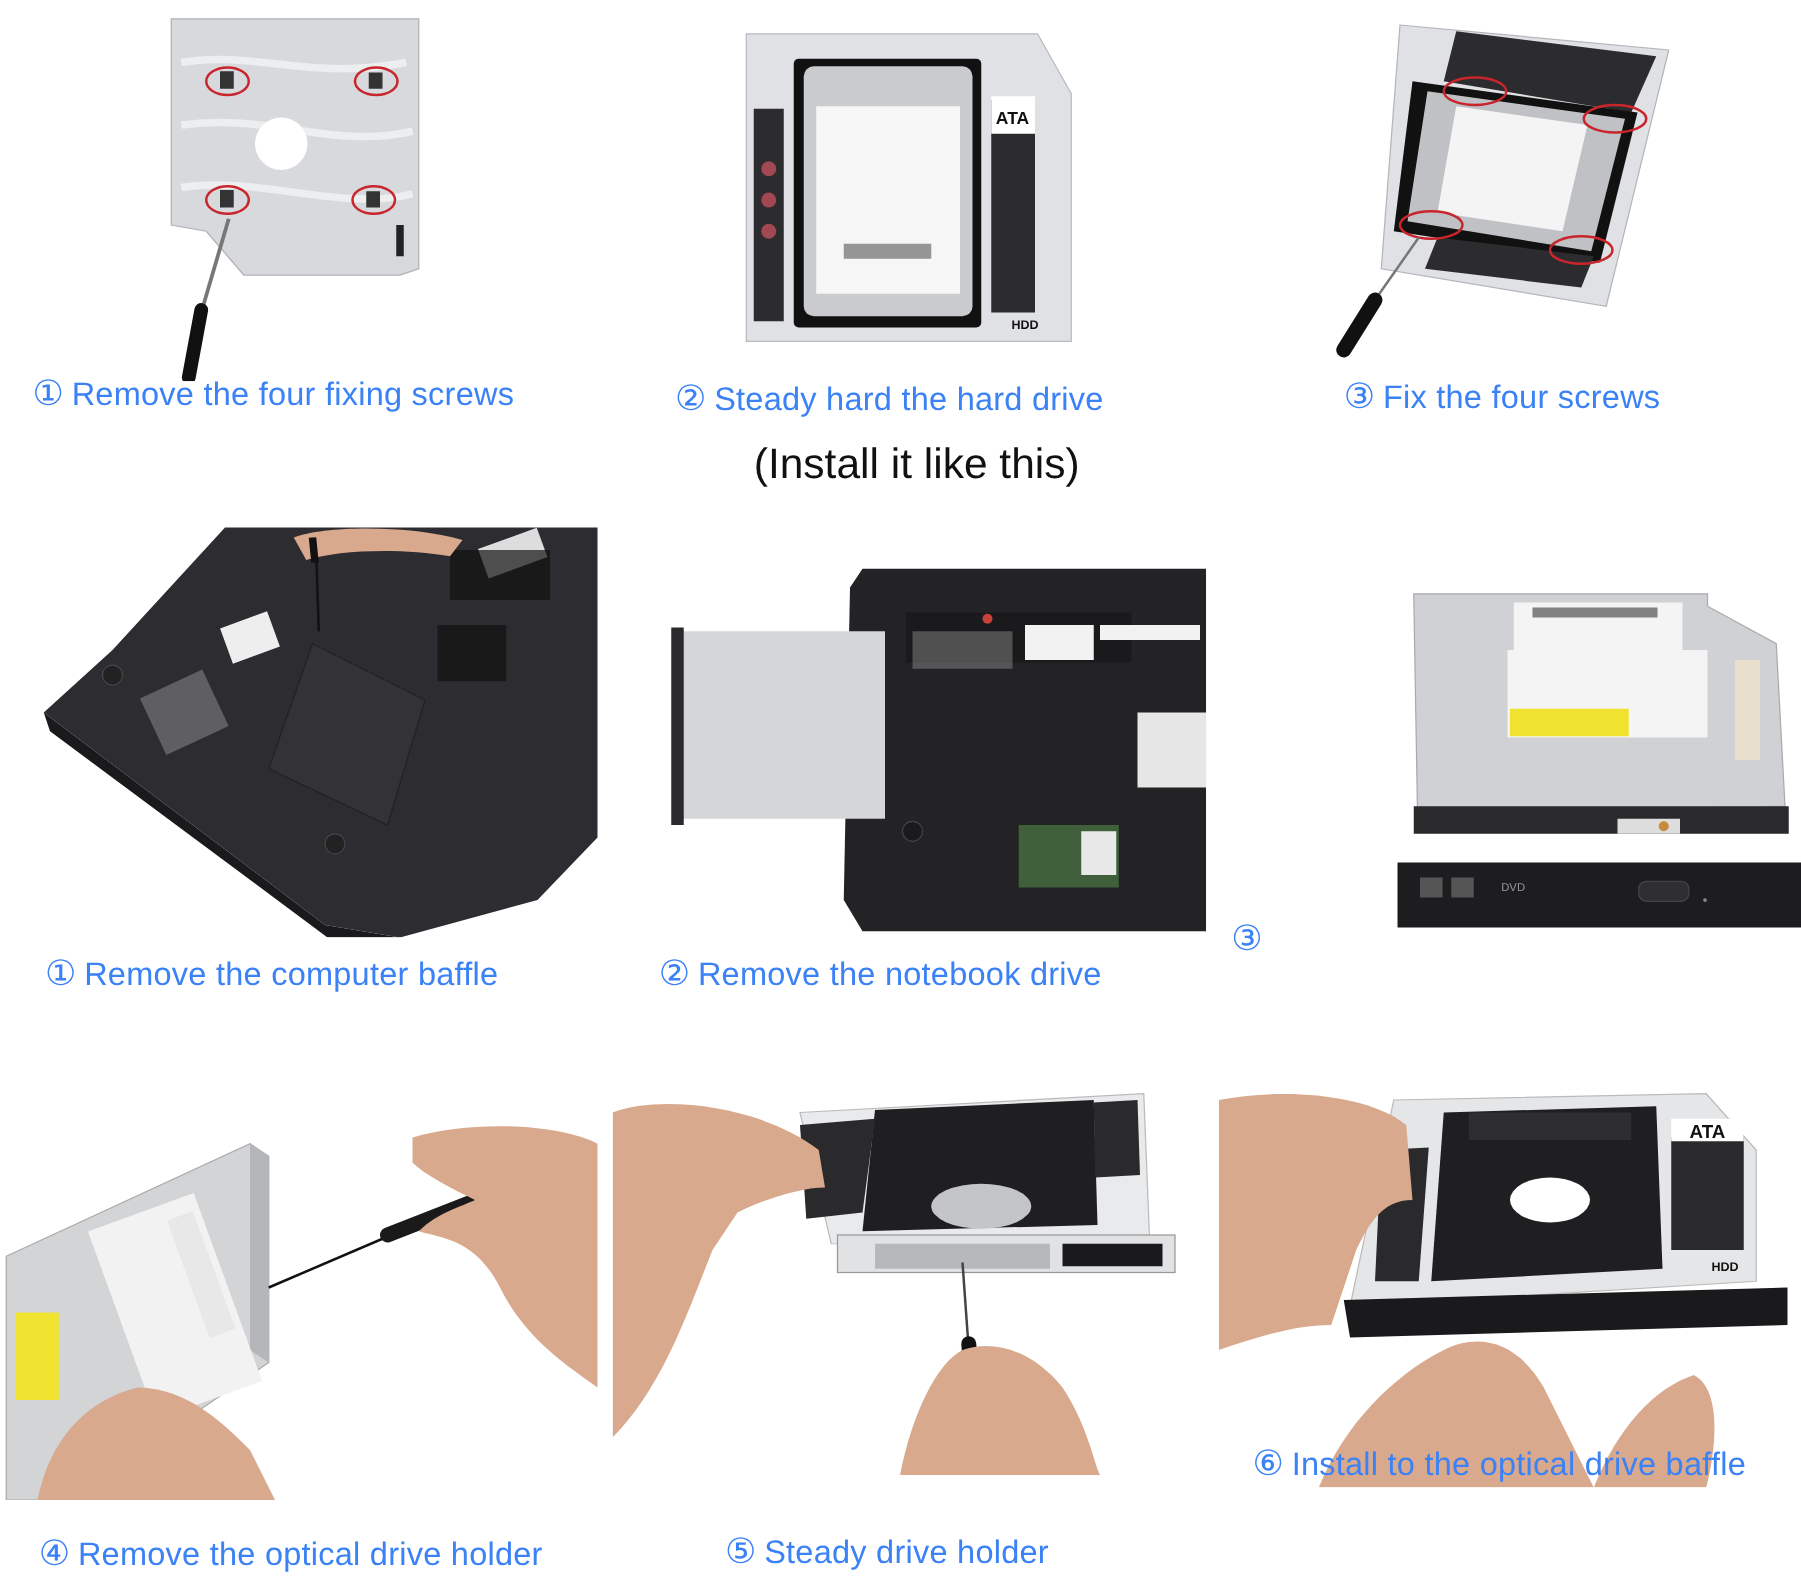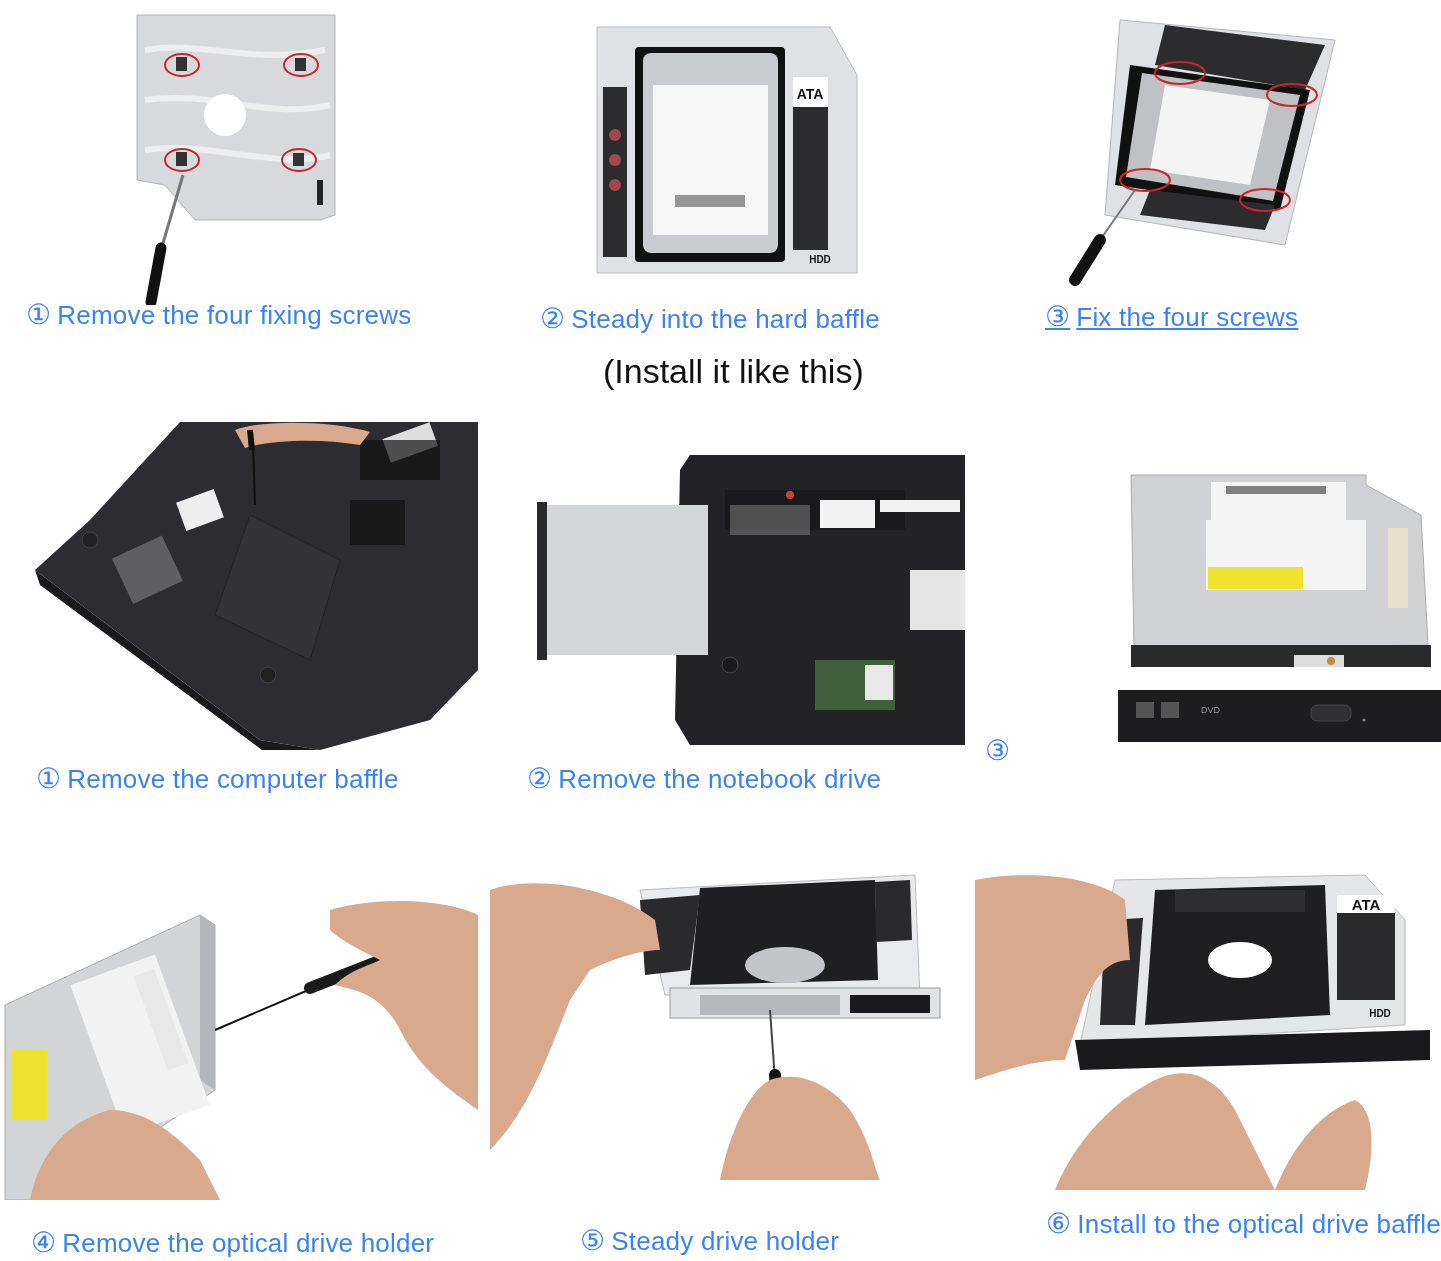--- a/index.html
+++ b/index.html
@@ -48,41 +48,41 @@
     <circle cx="20" cy="110" r="6" fill="#a14852"></circle>
     <circle cx="20" cy="135" r="6" fill="#a14852"></circle>
     <circle cx="20" cy="160" r="6" fill="#a14852"></circle>
     <rect x="198" y="55" width="35" height="170" fill="#2c2c2f"></rect>
     <rect x="198" y="52" width="35" height="30" fill="#fff"></rect>
     <text x="215" y="74" font-size="14" font-weight="bold" text-anchor="middle" fill="#111" font-family="Liberation Sans, sans-serif">ATA</text>
     <text x="225" y="238" font-size="10" font-weight="bold" text-anchor="middle" fill="#111" font-family="Liberation Sans, sans-serif">HDD</text>
   </svg>
 </div>
 <div class="caption" style="left:540px;top:302px;">
-  <span class="num">②</span><span>Steady into the hard baffle</span>
+  <span class="num">②</span><span>Steady hard the hard drive</span>
 </div>
 <div class="subtitle" style="left:603px;top:352px;">(Install it like this)</div>
 
 <div class="photo" style="left:1060px;top:5px;width:290px;height:285px;">
   <svg viewBox="0 0 290 285">
     <polygon points="60,15 275,35 225,240 45,210" fill="#dfe1e4" stroke="#b3b6ba"></polygon>
     <polygon points="105,20 265,40 245,85 95,60" fill="#2c2c2f"></polygon>
     <polygon points="70,60 250,85 220,205 55,180" fill="#111"></polygon>
     <polygon points="82,68 240,90 213,196 66,172" fill="#bfc1c4"></polygon>
     <polygon points="105,80 210,95 190,180 90,165" fill="#f4f4f4"></polygon>
     <polygon points="90,185 215,200 205,225 80,210" fill="#2c2c2f"></polygon>
     <ellipse cx="120" cy="68" rx="25" ry="11" fill="none" stroke="#c8262c" stroke-width="2"></ellipse>
     <ellipse cx="232" cy="90" rx="25" ry="11" fill="none" stroke="#c8262c" stroke-width="2"></ellipse>
     <ellipse cx="85" cy="175" rx="25" ry="11" fill="none" stroke="#c8262c" stroke-width="2"></ellipse>
     <ellipse cx="205" cy="195" rx="25" ry="11" fill="none" stroke="#c8262c" stroke-width="2"></ellipse>
     <line x1="75" y1="185" x2="40" y2="235" stroke="#777" stroke-width="2"></line>
     <line x1="40" y1="235" x2="15" y2="275" stroke="#111" stroke-width="12" stroke-linecap="round"></line>
   </svg>
 </div>
-<div class="caption" style="left:1045px;top:300px;text-decoration:underline;">
+<div class="caption" style="left:1075px;top:300px;">
   <span class="num">③</span><span>Fix the four screws</span>
 </div>
 
 <div class="photo" style="left:30px;top:420px;width:450px;height:330px;">
   <svg viewBox="0 0 450 330">
     <polygon points="150,2 448,2 448,250 400,300 290,330 230,320 5,150 60,100" fill="#2d2d31"></polygon>
     <polygon points="5,150 230,320 290,330 232,330 10,165" fill="#1a1a1c"></polygon>
     <polygon points="220,95 310,140 280,240 185,195" fill="#333337" stroke="#222"></polygon>
     <rect x="150" y="75" width="40" height="30" fill="#eee" transform="rotate(-20 170 90)"></rect>
     <rect x="355" y="10" width="50" height="25" fill="#ddd" transform="rotate(-20 380 22)"></rect>
@@ -192,15 +192,15 @@
     <polygon points="362,50 420,48 420,140 362,140" fill="#2a2a2c"></polygon>
     <rect x="362" y="35" width="58" height="18" fill="#fff"></rect>
     <text x="391" y="50" font-size="15" font-weight="bold" text-anchor="middle" fill="#111" font-family="Liberation Sans, sans-serif">ATA</text>
     <text x="405" y="157" font-size="10" font-weight="bold" text-anchor="middle" fill="#111" font-family="Liberation Sans, sans-serif">HDD</text>
     <polygon points="100,180 455,170 455,200 105,210" fill="#1a1a1c"></polygon>
     <path d="M0,20 C50,10 120,15 150,40 L155,100 C130,100 120,120 110,140 L90,200 C60,200 30,210 0,220 Z" fill="#d9a98e"></path>
     <path d="M80,330 C100,280 140,240 180,220 C210,205 240,215 260,250 L300,330 Z" fill="#d9a98e"></path>
     <path d="M300,330 C320,280 350,250 380,240 C400,250 400,290 390,330 Z" fill="#d9a98e"></path>
   </svg>
 </div>
-<div class="caption" style="left:1002px;top:1207px;margin-left:44px;">
+<div class="caption" style="left:1002px;top:1154px;">
   <span class="num">⑥</span><span>Install to the optical drive baffle</span>
 </div>
 
 </body></html>

